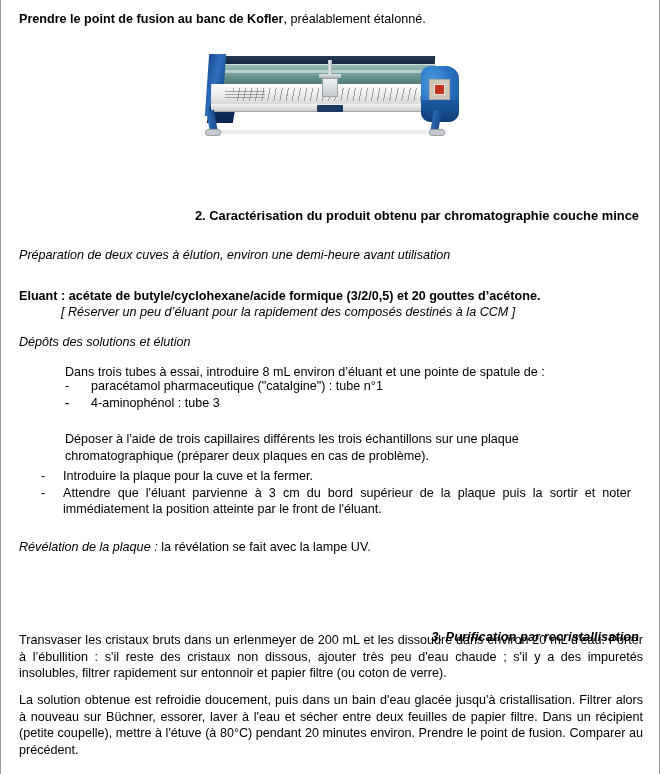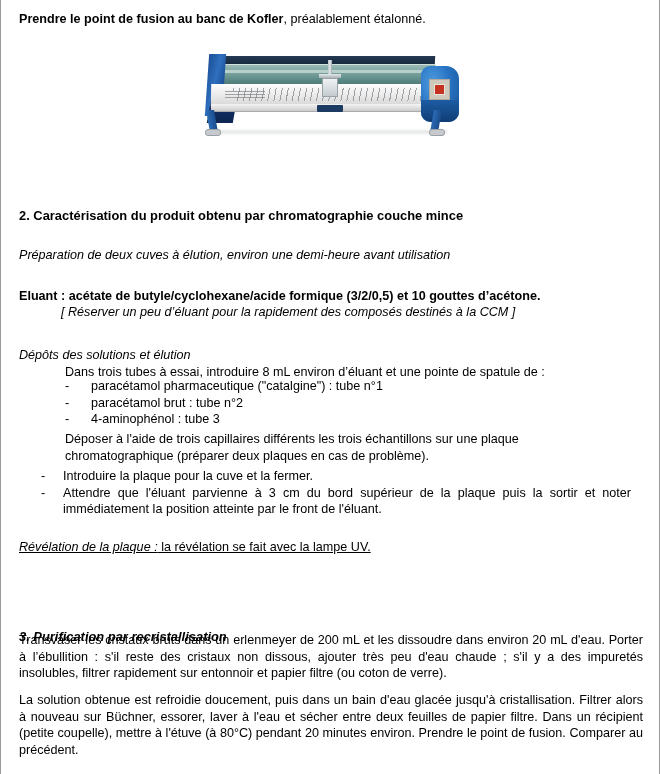--- a/index.html
+++ b/index.html
@@ -34,20 +34,21 @@
     font-size: 12.6px;
     line-height: 16.5px;
     margin: 0;
   }
   .bold { font-weight: bold; }
   .ital { font-style: italic; }
   .heading {
     font-weight: bold;
     font-size: 12.9px;
     line-height: 17px;
+    text-align: right;
   }
   .just { text-align: justify; }
 
   
   .title-line {
     position: absolute;
     top: 11px;
     left: 0;
     width: 620px;
   }
@@ -285,26 +286,26 @@
     filter: blur(1px);
   }
 
   
   .blk { position: absolute; left: 0; }
 
   .sec2-head   { top: 207px;  width: 620px; }
   .prep-line   { top: 247px;  width: 620px; }
   .eluant-line { top: 288px;  width: 620px; }
   .reserve-line{ top: 304px;  width: 620px; padding-left: 42px; box-sizing: border-box; }
-  .depots-head { top: 347px;  width: 620px; }
+  .depots-head { top: 334px;  width: 620px; }
   .dans-trois  { top: 364px;  width: 600px; padding-left: 46px; box-sizing: border-box; }
   .tubes-list  { top: 378px;  width: 600px; padding-left: 46px; box-sizing: border-box; }
   .deposer     { top: 431px;  width: 600px; padding-left: 46px; box-sizing: border-box; }
   .plaque-list { top: 468px;  width: 612px; padding-left: 22px; box-sizing: border-box; }
-  .revelation  { top: 539px;  width: 620px; text-decoration: underline; }
+  .revelation  { top: 539px;  width: 620px; }
   .sec3-head   { top: 628px;  width: 620px; font-style: italic; }
   .para1       { top: 632px;  width: 624px; }
   .para2       { top: 692px;  width: 624px; }
 
   ul.dash {
     list-style: none;
     margin: 0;
     padding: 0;
   }
   ul.dash > li {
@@ -356,37 +357,36 @@
         <div class="k-foot-l-pad"></div>
         <div class="k-foot-r"></div>
         <div class="k-foot-r-pad"></div>
       </div>
     </div>
 
     <div class="blk sec2-head heading">2. Caractérisation du produit obtenu par chromatographie couche mince</div>
 
     <div class="blk prep-line t ital">Préparation de deux cuves à élution, environ une demi-heure avant utilisation</div>
 
-    <div class="blk eluant-line t bold">Eluant : acétate de butyle/cyclohexane/acide formique (3/2/0,5) et 10 gouttes d’acétone.</div>
+    <div class="blk eluant-line t bold">Eluant : acétate de butyle/cyclohexane/acide formique (3/2/0,5) et 20 gouttes d’acétone.</div>
 
     <div class="blk reserve-line t ital">[ Réserver un peu d’éluant pour la rapidement des composés destinés à la CCM ]</div>
 
     <div class="blk depots-head t ital">Dépôts des solutions et élution</div>
 
     <div class="blk dans-trois t">Dans trois tubes à essai, introduire 8 mL environ d’éluant et une pointe de spatule de :</div>
 
     <div class="blk tubes-list">
       <ul class="dash">
         <li>
           <span class="dash-mark">-</span>
           <span class="li-text">paracétamol pharmaceutique ("catalgine") : tube n°1</span>
         </li>
         <li>
           <span class="dash-mark">-</span>
-          <span class="li-text">paracétamol brut : tube n°2</span>
         </li>
         <li>
           <span class="dash-mark">-</span>
           <span class="li-text">4-aminophénol : tube 3</span>
         </li>
       </ul>
     </div>
 
     <div class="blk deposer t">Déposer à l'aide de trois capillaires différents les trois échantillons sur une plaque chromatographique (préparer deux plaques en cas de problème).</div>
 

